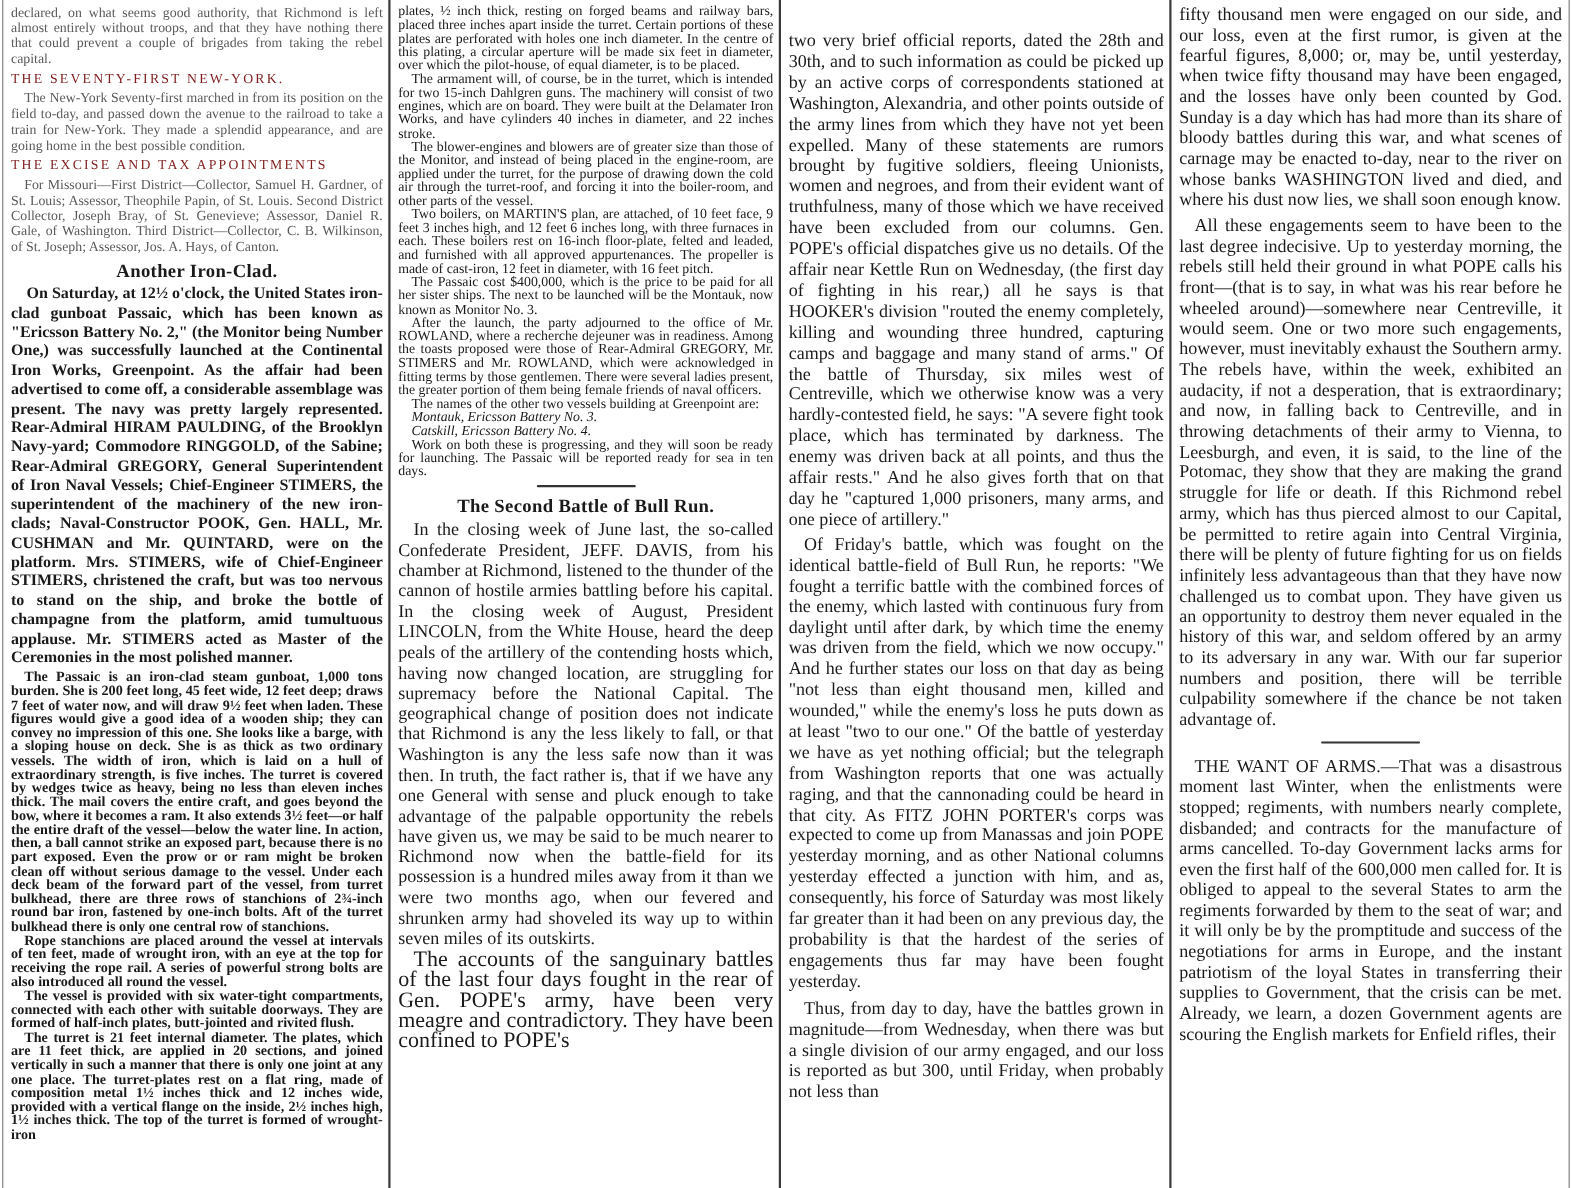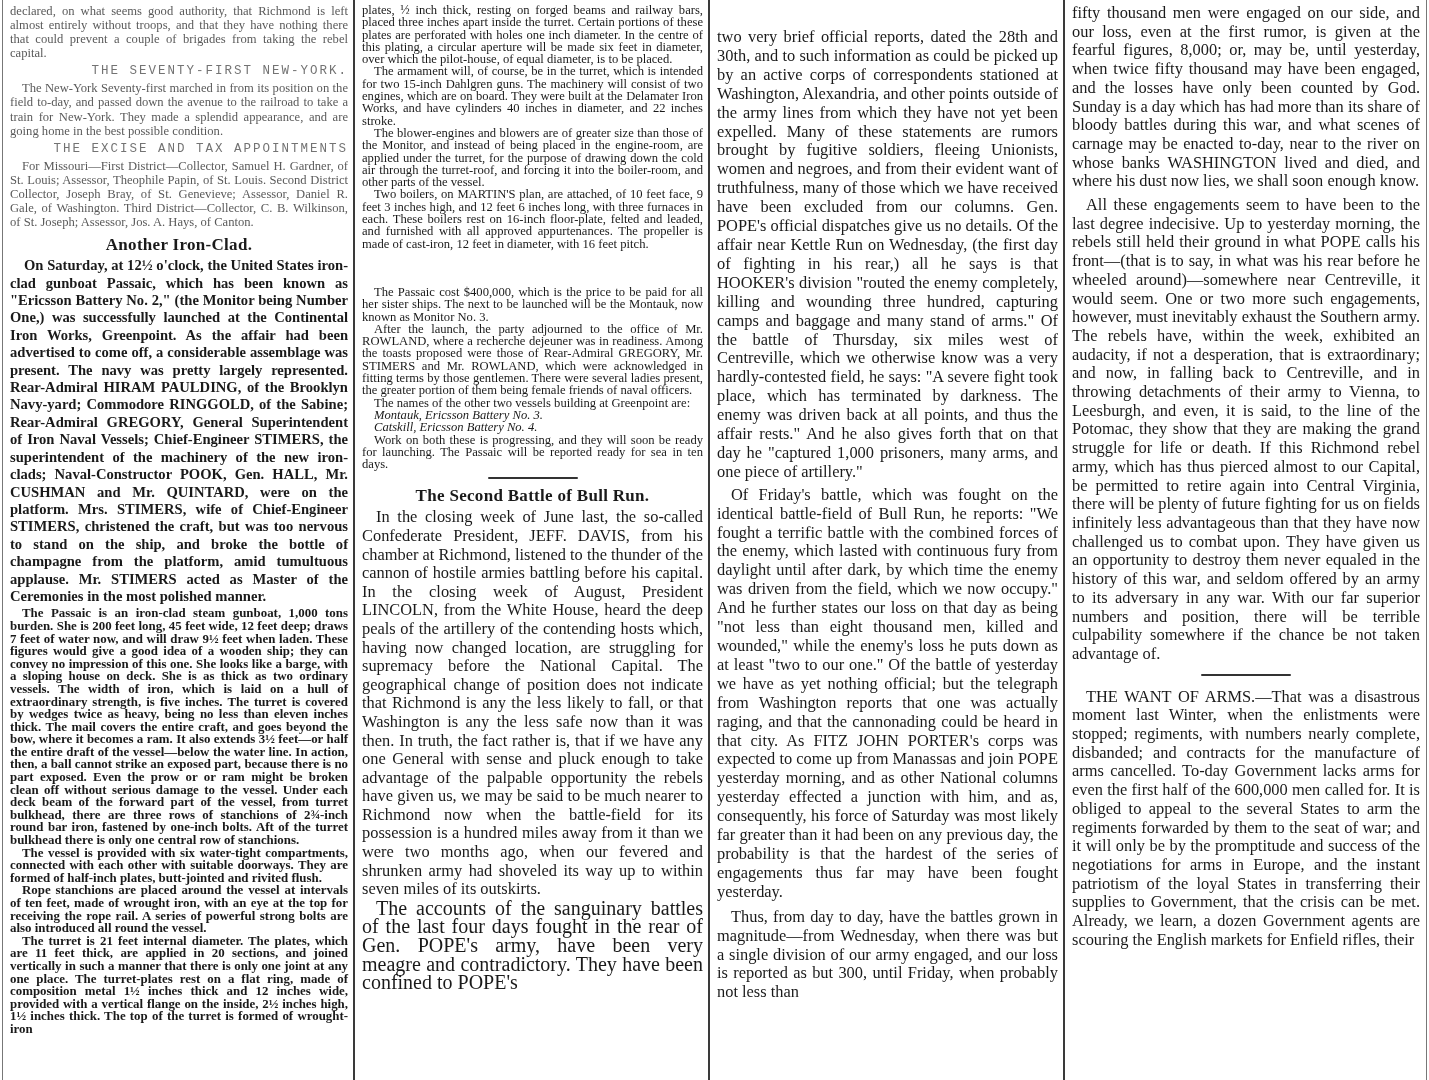--- a/index.html
+++ b/index.html
@@ -5,21 +5,21 @@
   html,body{margin:0;padding:0;background:#fff;}
   body{width:1429px;height:1080px;overflow:hidden;position:relative;
        font-family:"Liberation Serif","DejaVu Serif",serif;color:#1a1a1a;}
   .page{position:absolute;left:0;top:0;width:1327px;height:1080px;}
   .col{position:absolute;top:0;height:1080px;overflow:hidden;box-sizing:border-box;padding:4px 4px 0 6px;}
   .rule{position:absolute;top:0;width:2px;height:1080px;background:#3a3a3a;}
   .p{margin:0;text-align:justify;text-indent:14px;line-height:18px;font-size:15.5px;}
   .small{font-size:12.6px;line-height:14.1px;text-indent:12px;}
   .faint{color:#5a5a5a;}
   .head{text-align:center;font-weight:bold;font-size:17px;margin:6px 0 2px 0;letter-spacing:0.3px;}
-  .subhead{text-align:right;font-size:12.5px;letter-spacing:2px;margin:4px 0 3px 0;color:#737373;font-family:Liberation Mono, monospace;}
+  .subhead{text-align:left;font-size:12.5px;letter-spacing:2px;margin:4px 0 3px 0;color:#7f1d1d;}
   .sep{width:90px;height:2px;margin:7px auto;background:#333;border-radius:1px;}
   .sc{font-variant:small-caps;}
   i{font-style:italic;}
   .bold{font-weight:bold;}
   .noindent{text-indent:0;}
 </style>
 </head>
 <body>
 
 <div class="page">
@@ -32,31 +32,31 @@
 
   <div class="col" style="left:4px;width:348px;">
     <p class="p small faint noindent">declared, on what seems good authority, that Richmond is left almost entirely without troops, and that they have nothing there that could prevent a couple of brigades from taking the rebel capital.</p>
     <div class="subhead">THE SEVENTY-FIRST NEW-YORK.</div>
     <p class="p small faint">The New-York Seventy-first marched in from its position on the field to-day, and passed down the avenue to the railroad to take a train for New-York. They made a splendid appearance, and are going home in the best possible condition.</p>
     <div class="subhead">THE EXCISE AND TAX APPOINTMENTS</div>
     <p class="p small faint">For Missouri—First District—Collector, Samuel H. Gardner, of St. Louis; Assessor, Theophile Papin, of St. Louis. Second District Collector, Joseph Bray, of St. Genevieve; Assessor, Daniel R. Gale, of Washington. Third District—Collector, C. B. Wilkinson, of St. Joseph; Assessor, Jos. A. Hays, of Canton.</p>
     <div class="head">Another Iron-Clad.</div>
     <p class="p bold" style="font-size:14.6px;line-height:17.4px;">On Saturday, at 12½ o'clock, the United States iron-clad gunboat Passaic, which has been known as "Ericsson Battery No. 2," (the Monitor being Number One,) was successfully launched at the Continental Iron Works, Greenpoint. As the affair had been advertised to come off, a considerable assemblage was present. The navy was pretty largely represented. Rear-Admiral HIRAM PAULDING, of the Brooklyn Navy-yard; Commodore RINGGOLD, of the Sabine; Rear-Admiral GREGORY, General Superintendent of Iron Naval Vessels; Chief-Engineer STIMERS, the superintendent of the machinery of the new iron-clads; Naval-Constructor POOK, Gen. HALL, Mr. CUSHMAN and Mr. QUINTARD, were on the platform. Mrs. STIMERS, wife of Chief-Engineer STIMERS, christened the craft, but was too nervous to stand on the ship, and broke the bottle of champagne from the platform, amid tumultuous applause. Mr. STIMERS acted as Master of the Ceremonies in the most polished manner.</p>
     <p class="p small bold" style="font-size:12.9px;line-height:12.6px;margin-top:2px;">The Passaic is an iron-clad steam gunboat, 1,000 tons burden. She is 200 feet long, 45 feet wide, 12 feet deep; draws 7 feet of water now, and will draw 9½ feet when laden. These figures would give a good idea of a wooden ship; they can convey no impression of this one. She looks like a barge, with a sloping house on deck. She is as thick as two ordinary vessels. The width of iron, which is laid on a hull of extraordinary strength, is five inches. The turret is covered by wedges twice as heavy, being no less than eleven inches thick. The mail covers the entire craft, and goes beyond the bow, where it becomes a ram. It also extends 3½ feet—or half the entire draft of the vessel—below the water line. In action, then, a ball cannot strike an exposed part, because there is no part exposed. Even the prow or or ram might be broken clean off without serious damage to the vessel. Under each deck beam of the forward part of the vessel, from turret bulkhead, there are three rows of stanchions of 2¾-inch round bar iron, fastened by one-inch bolts. Aft of the turret bulkhead there is only one central row of stanchions.</p>
+    <p class="p small bold" style="font-size:12.9px;line-height:12.6px;">Rope stanchions are placed around the vessel at intervals of ten feet, made of wrought iron, with an eye at the top for receiving the rope rail. A series of powerful strong bolts are also introduced all round the vessel.</p>
     <p class="p small bold" style="font-size:12.9px;line-height:12.6px;">The vessel is provided with six water-tight compartments, connected with each other with suitable doorways. They are formed of half-inch plates, butt-jointed and rivited flush.</p>
-    <p class="p small bold" style="font-size:12.9px;line-height:12.6px;">Rope stanchions are placed around the vessel at intervals of ten feet, made of wrought iron, with an eye at the top for receiving the rope rail. A series of powerful strong bolts are also introduced all round the vessel.</p>
     <p class="p small bold" style="font-size:12.9px;line-height:12.6px;">The turret is 21 feet internal diameter. The plates, which are 11 feet thick, are applied in 20 sections, and joined vertically in such a manner that there is only one joint at any one place. The turret-plates rest on a flat ring, made of composition metal 1½ inches thick and 12 inches wide, provided with a vertical flange on the inside, 2½ inches high, 1½ inches thick. The top of the turret is formed of wrought-iron</p>
   </div>
 
   <div class="col" style="left:356px;width:351px;">
     <p class="p small noindent" style="line-height:12.3px;">plates, ½ inch thick, resting on forged beams and railway bars, placed three inches apart inside the turret. Certain portions of these plates are perforated with holes one inch diameter. In the centre of this plating, a circular aperture will be made six feet in diameter, over which the pilot-house, of equal diameter, is to be placed.</p>
     <p class="p small" style="line-height:12.3px;">The armament will, of course, be in the turret, which is intended for two 15-inch Dahlgren guns. The machinery will consist of two engines, which are on board. They were built at the Delamater Iron Works, and have cylinders 40 inches in diameter, and 22 inches stroke.</p>
     <p class="p small" style="line-height:12.3px;">The blower-engines and blowers are of greater size than those of the Monitor, and instead of being placed in the engine-room, are applied under the turret, for the purpose of drawing down the cold air through the turret-roof, and forcing it into the boiler-room, and other parts of the vessel.</p>
     <p class="p small" style="line-height:12.3px;">Two boilers, on MARTIN'S plan, are attached, of 10 feet face, 9 feet 3 inches high, and 12 feet 6 inches long, with three furnaces in each. These boilers rest on 16-inch floor-plate, felted and leaded, and furnished with all approved appurtenances. The propeller is made of cast-iron, 12 feet in diameter, with 16 feet pitch.</p>
-    <p class="p small" style="line-height:12.3px;margin-top:36px;">The Passaic cost $400,000, which is the price to be paid for all her sister ships. The next to be launched will be the Montauk, now known as Monitor No. 3.</p>
+    <p class="p small" style="line-height:12.3px;">The Passaic cost $400,000, which is the price to be paid for all her sister ships. The next to be launched will be the Montauk, now known as Monitor No. 3.</p>
     <p class="p small" style="line-height:12.3px;">After the launch, the party adjourned to the office of Mr. ROWLAND, where a recherche dejeuner was in readiness. Among the toasts proposed were those of Rear-Admiral GREGORY, Mr. STIMERS and Mr. ROWLAND, which were acknowledged in fitting terms by those gentlemen. There were several ladies present, the greater portion of them being female friends of naval officers.</p>
     <p class="p small" style="line-height:12.3px;">The names of the other two vessels building at Greenpoint are:</p>
     <p class="p small" style="line-height:12.3px;"><i>Montauk, Ericsson Battery No. 3.</i></p>
     <p class="p small" style="line-height:12.3px;"><i>Catskill, Ericsson Battery No. 4.</i></p>
     <p class="p small" style="line-height:12.3px;">Work on both these is progressing, and they will soon be ready for launching. The Passaic will be reported ready for sea in ten days.</p>
     <div class="sep"></div>
     <div class="head">The Second Battle of Bull Run.</div>
     <p class="p" style="font-size:16.4px;line-height:18.6px;">In the closing week of June last, the so-called Confederate President, JEFF. DAVIS, from his chamber at Richmond, listened to the thunder of the cannon of hostile armies battling before his capital. In the closing week of August, President LINCOLN, from the White House, heard the deep peals of the artillery of the contending hosts which, having now changed location, are struggling for supremacy before the National Capital. The geographical change of position does not indicate that Richmond is any the less likely to fall, or that Washington is any the less safe now than it was then. In truth, the fact rather is, that if we have any one General with sense and pluck enough to take advantage of the palpable opportunity the rebels have given us, we may be said to be much nearer to Richmond now when the battle-field for its possession is a hundred miles away from it than we were two months ago, when our fevered and shrunken army had shoveled its way up to within seven miles of its outskirts.</p>
     <p class="p" style="font-size:20px;line-height:18.6px;">The accounts of the sanguinary battles of the last four days fought in the rear of Gen. POPE's army, have been very meagre and contradictory. They have been confined to POPE's</p>
   </div>

